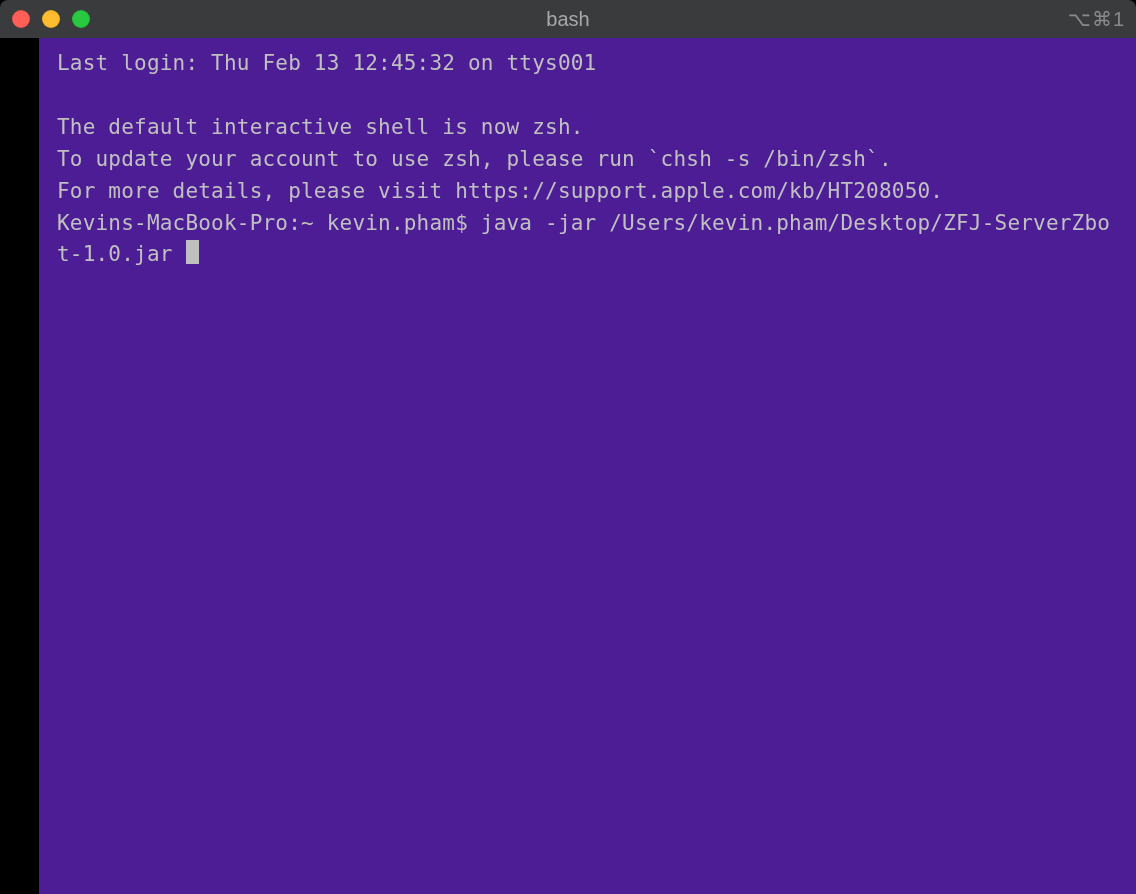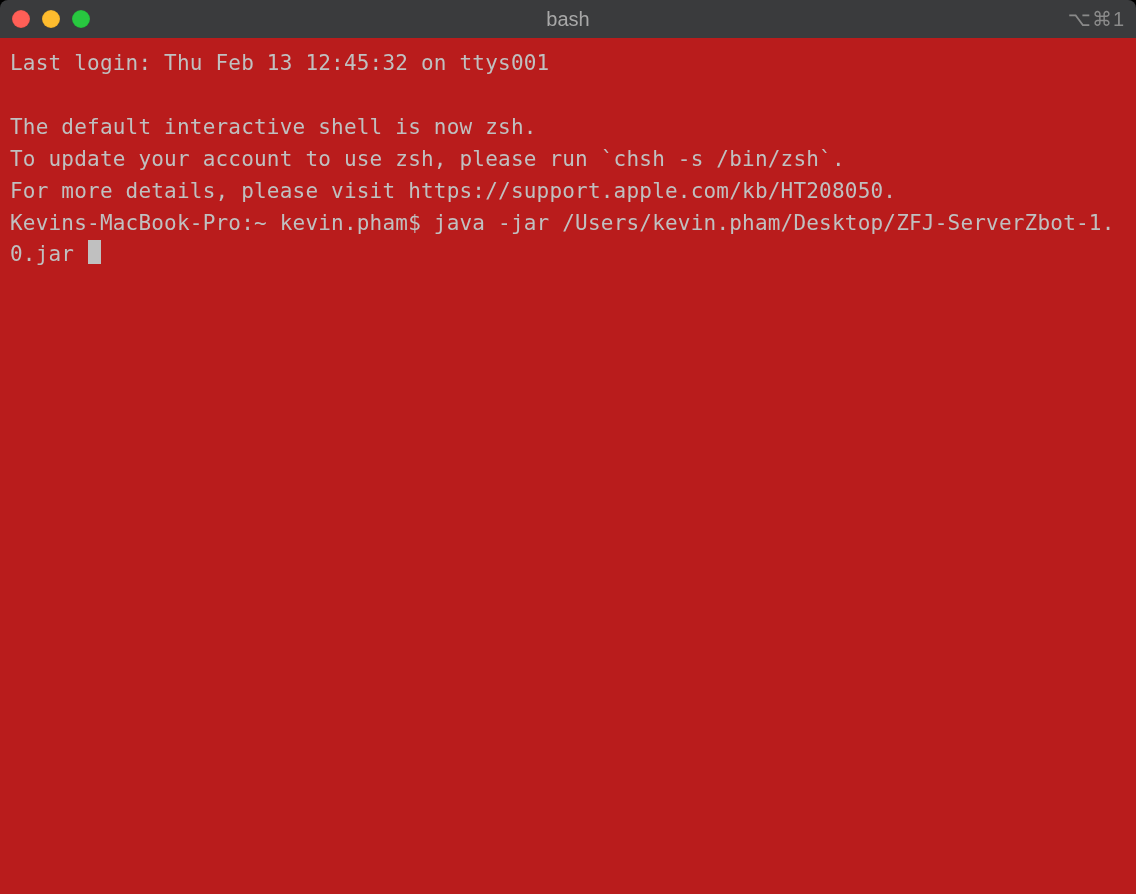--- a/index.html
+++ b/index.html
@@ -58,29 +58,30 @@
       right: 12px;
       color: #8a8a8a;
       font-size: 20px;
       font-family: -apple-system, BlinkMacSystemFont, "Helvetica Neue", sans-serif;
       display: flex;
       align-items: center;
       gap: 1px;
     }
     .terminal-body {
       flex: 1;
-      background: #b91c1c;
-      padding: 10px 10px;
+      background: #4c1d95;
+      padding: 10px 18px;
       color: #c0c0c0;
       font-size: 21px;
       line-height: 1.52;
       letter-spacing: 0.2px;
       white-space: pre-wrap;
       word-break: break-all;
       overflow: hidden;
+      margin-left: 39px;
     }
     .prompt-line {
       display: inline;
     }
     .cursor {
       display: inline-block;
       width: 13px;
       height: 24px;
       background: #c0c0c0;
       vertical-align: text-bottom;

